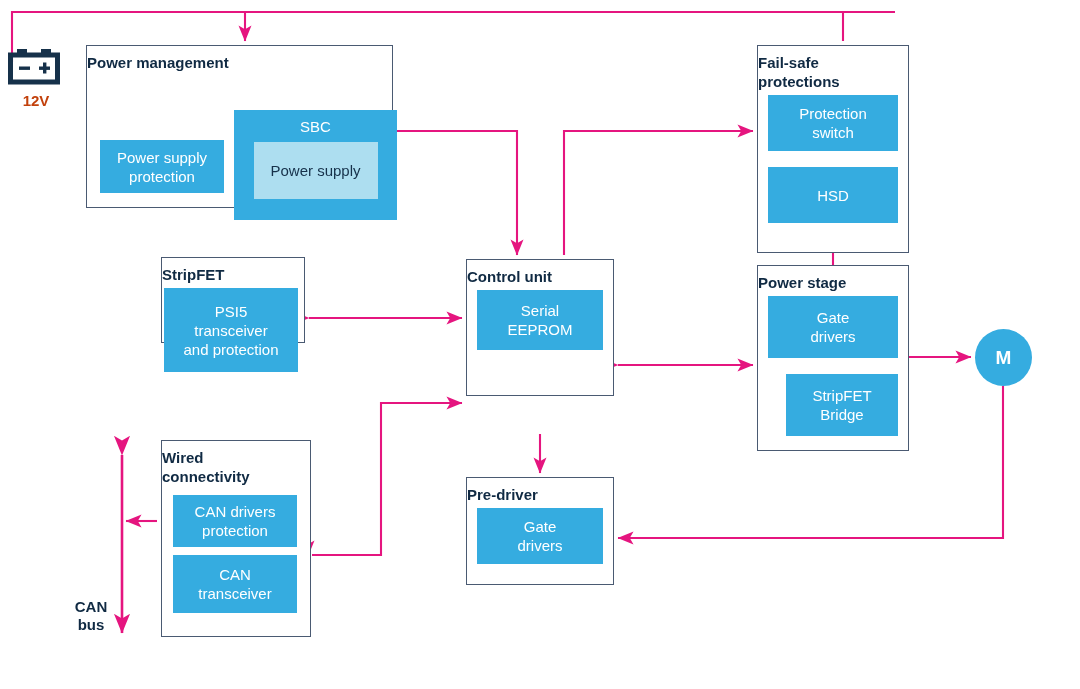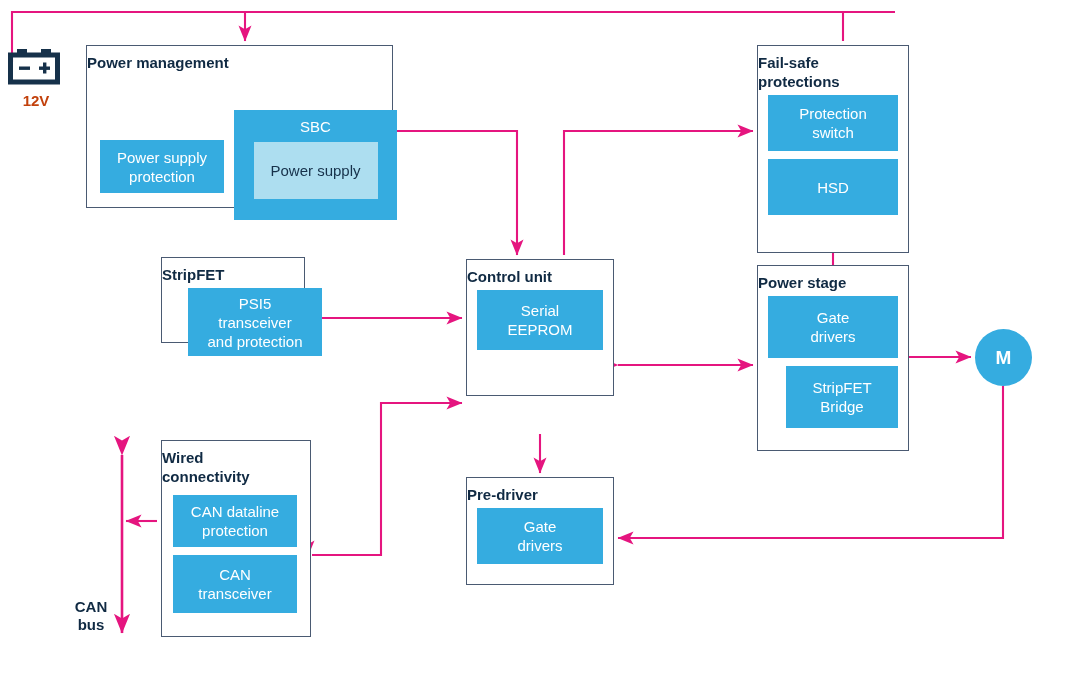--- a/index.html
+++ b/index.html
@@ -37,21 +37,21 @@
   .blk{
     background:#35ace0;
     color:#ffffff;
     text-align:center;
     font-size:15px;
     line-height:19px;
     box-sizing:border-box;
     display:flex;
     align-items:center;
     justify-content:center;
-    margin-bottom:8px;
+    margin-bottom:16px;
   }
   .blk:last-child{margin-bottom:0;}
   .blk.pale{
     background:#addef0;
     color:#16314a;
   }
   .sbc{
     background:#35ace0;
     color:#ffffff;
     text-align:center;
@@ -75,21 +75,21 @@
 
   #power-stage{left:757px;top:265px;width:152px;height:186px;}
   #ps-gate{height:62px;}
   #ps-strip{height:62px;margin-left:18px;}
 
   #control-unit{left:466px;top:259px;width:148px;height:137px;}
   #cu-mcu{height:60px;}
   #cu-eeprom{height:60px;}
 
   #interface{left:161px;top:257px;width:144px;height:86px;}
-  #if-psi5{position:absolute;left:26px;top:30px;width:134px;height:68px;}
+  #if-psi5{position:absolute;left:2px;top:30px;width:134px;height:84px;}
 
   #wired{left:161px;top:440px;width:150px;height:197px;}
   #wc-can-prot{position:absolute;left:11px;top:54px;width:124px;height:52px;}
   #wc-can-trx{position:absolute;left:11px;top:114px;width:124px;height:58px;}
 
   #pre-driver{left:466px;top:477px;width:148px;height:108px;}
   #pd-gate{height:56px;}
 
   
   #motor{
@@ -249,21 +249,21 @@
     </div>
   </div>
 
   <div class="group" id="wired">
     <div class="group-title">
       <span>Wired</span><br>
       <span>connectivity</span>
     </div>
     <div class="blk" id="wc-can-prot">
       <span>
-        <span>CAN dataline</span><br>
+        <span>CAN drivers</span><br>
         <span>protection</span>
       </span>
     </div>
     <div class="blk" id="wc-can-trx">
       <span>
         <span>CAN</span><br>
         <span>transceiver</span>
       </span>
     </div>
   </div>

